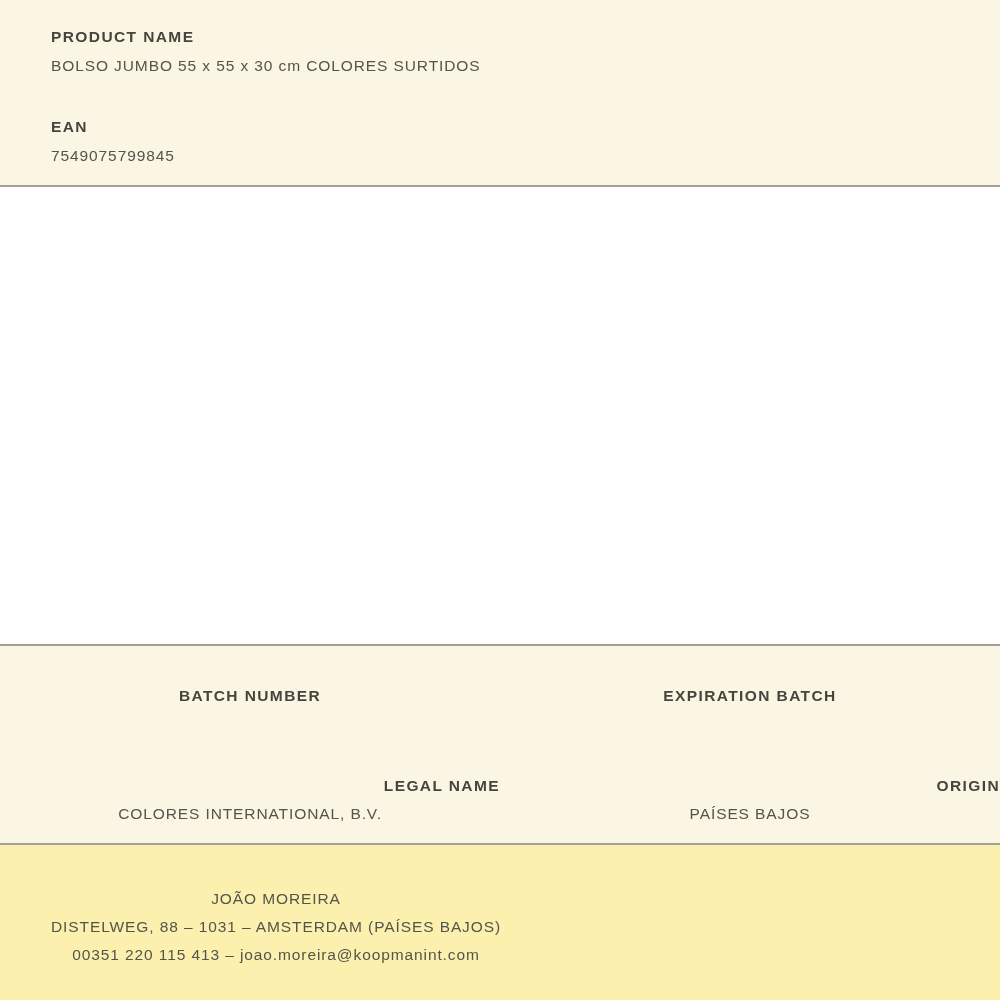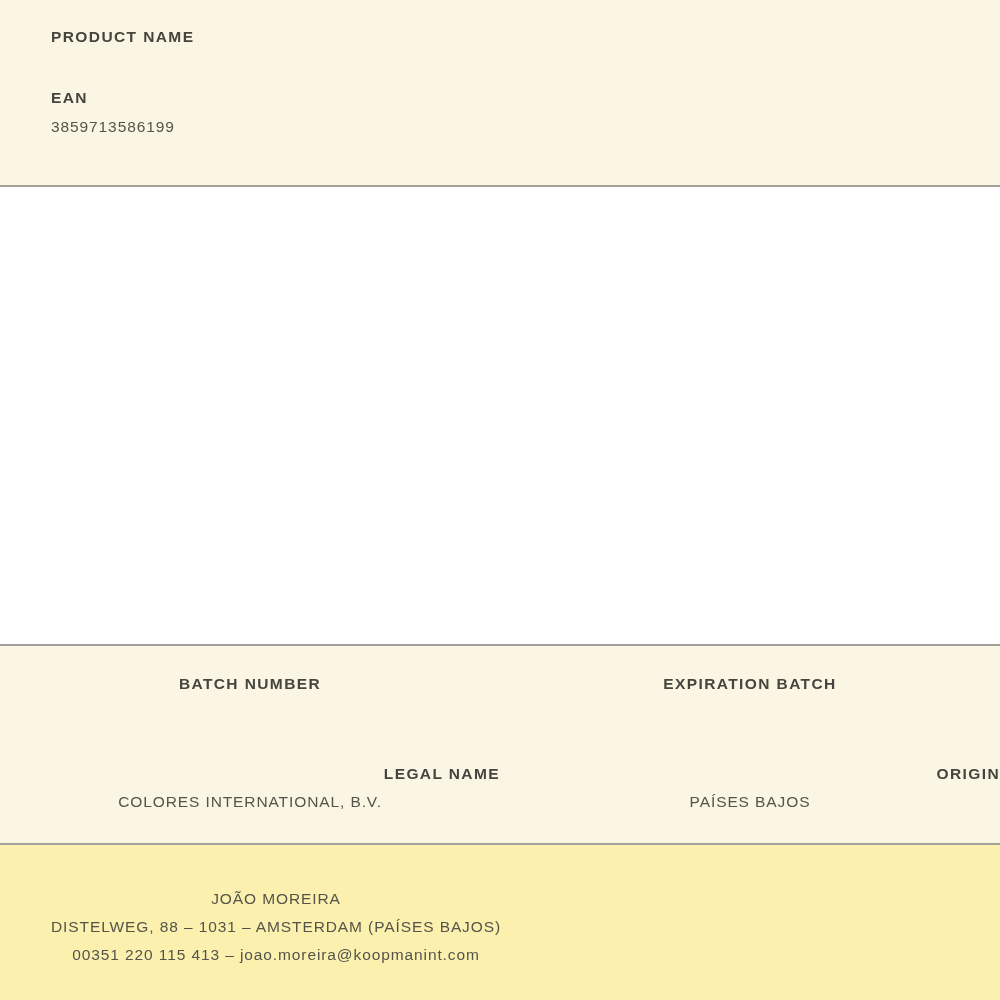--- a/index.html
+++ b/index.html
@@ -46,21 +46,21 @@
   
   .sec-details {
     height: 197px;
     background: #faf6e3;
     flex: 0 0 auto;
     display: flex;
   }
   .detail-col {
     width: 50%;
     text-align: center;
-    padding-top: 28px;
+    padding-top: 40px;
   }
   .detail-col .row2-label { margin-top: 71px; text-align: right; }
   .detail-col .row2-value { margin-top: 9px; }
 
   
   .sec-gpsr {
     height: 155px;
     background: #fbf0ae;
     flex: 0 0 auto;
     display: flex;
@@ -73,24 +73,25 @@
   .gpsr-contact .value { line-height: 28px; margin-top: 0; }
 </style>
 </head>
 <body>
 
 <div class="page">
 
   <section class="sec-header">
     <div class="field">
       <div class="label">PRODUCT NAME</div>
+      <div class="value">BOLSO JUMBO 55 x 55 x 30 cm COLORES SURTIDOS</div>
     </div>
     <div class="field field-ean">
       <div class="label">EAN</div>
-      <div class="value">3859713586199</div>
+      <div class="value">7549075799845</div>
     </div>
   </section>
 
   <div class="divider"></div>
 
   <section class="sec-image"></section>
 
   <div class="divider"></div>
 
   <section class="sec-details">

